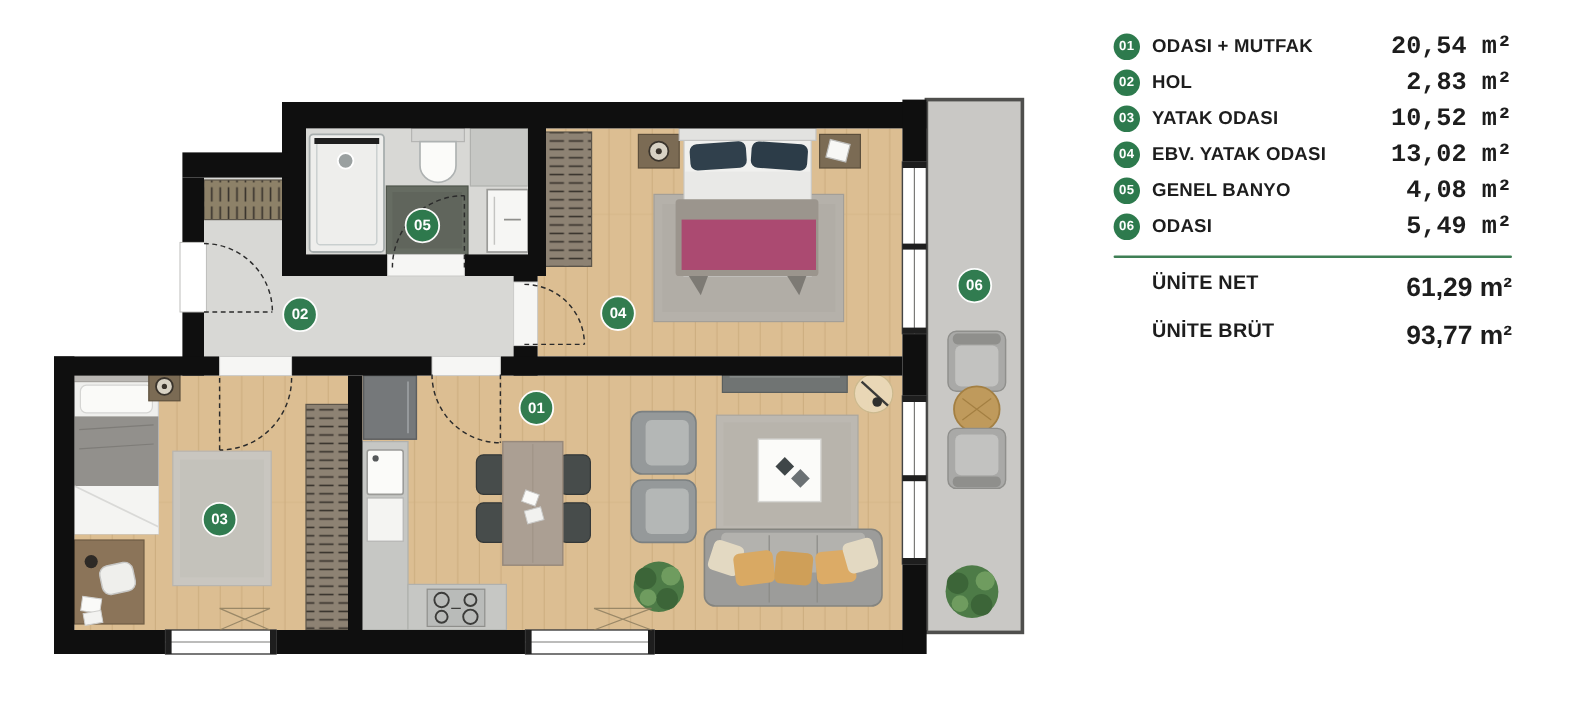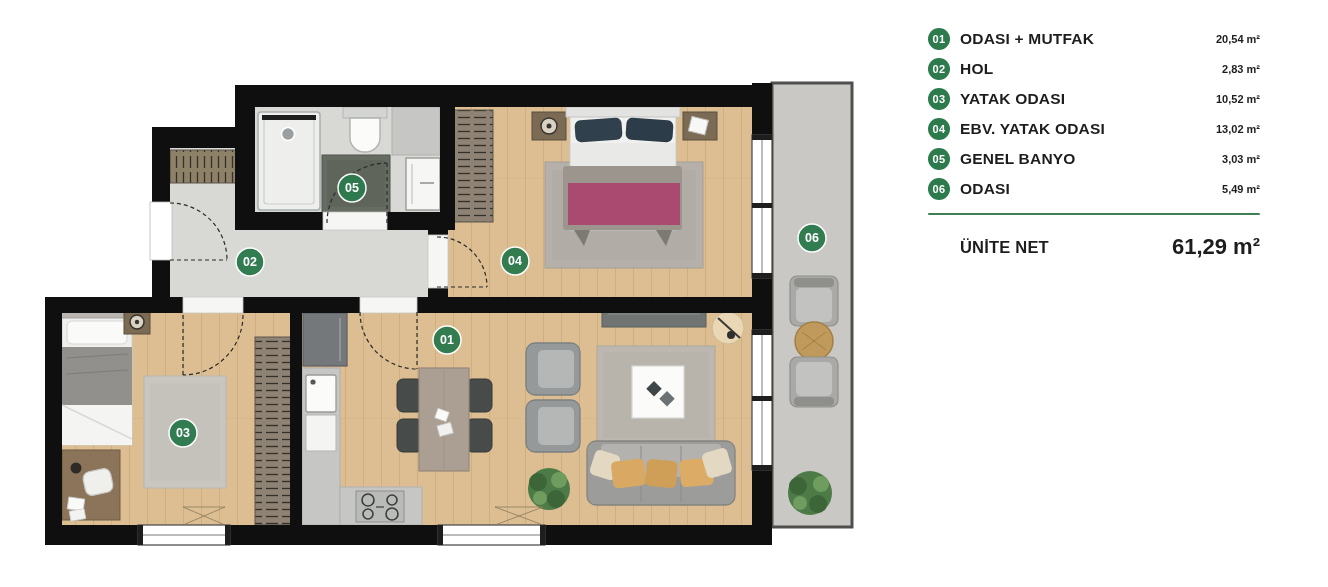--- a/index.html
+++ b/index.html
@@ -9,23 +9,23 @@
   .plan-wrap{position:absolute;left:40px;top:58px;width:830px;height:514px;}
   .plan-wrap svg{display:block;width:830px;height:514px;}
 
   
   .legend{position:absolute;left:928px;top:24px;width:332px;color:#1d1d1d;}
   .lrow{display:flex;align-items:center;height:30px;gap:10px;}
   .lbadge{width:22px;height:22px;border-radius:50%;background:#2d7a4d;color:#fff;
           font-weight:bold;font-size:11px;display:flex;align-items:center;
           justify-content:center;letter-spacing:.3px;flex:0 0 22px;}
   .llabel{font-weight:bold;font-size:15.5px;letter-spacing:.2px;white-space:nowrap;}
-  .lvalue{margin-left:auto;font-weight:bold;font-size:11px;white-space:nowrap;}
+  .lvalue{margin-left:auto;font-weight:bold;font-size:21px;white-space:nowrap;font-family:Liberation Mono, monospace;}
   .ldivider{height:2px;background:#3f7f55;margin:9px 0 12px 0;border-radius:1px;}
-  .trow{display:flex;align-items:center;height:40px;padding-left:32px;}
+  .trow{display:flex;align-items:flex-start;height:40px;padding-left:32px;}
   .tlabel{font-weight:bold;font-size:16.5px;letter-spacing:.2px;}
   .tvalue{margin-left:auto;font-weight:bold;font-size:22px;}
 </style>
 </head>
 <body>
 
 <div class="stage">
 
   <div class="plan-wrap">
   <svg viewBox="0 0 830 514" xmlns="http://www.w3.org/2000/svg">
@@ -313,29 +313,33 @@
       <span class="lvalue">10,52 m²</span>
     </div>
     <div class="lrow">
       <span class="lbadge">04</span>
       <span class="llabel">EBV. YATAK ODASI</span>
       <span class="lvalue">13,02 m²</span>
     </div>
     <div class="lrow">
       <span class="lbadge">05</span>
       <span class="llabel">GENEL BANYO</span>
-      <span class="lvalue">3,03 m²</span>
+      <span class="lvalue">4,08 m²</span>
     </div>
     <div class="lrow">
       <span class="lbadge">06</span>
       <span class="llabel">ODASI</span>
       <span class="lvalue">5,49 m²</span>
     </div>
 
     <div class="ldivider"></div>
 
     <div class="trow">
       <span class="tlabel">ÜNİTE NET</span>
       <span class="tvalue">61,29 m²</span>
     </div>
+    <div class="trow">
+      <span class="tlabel">ÜNİTE BRÜT</span>
+      <span class="tvalue">93,77 m²</span>
+    </div>
   </div>
 
 </div>
 
 </body></html>

